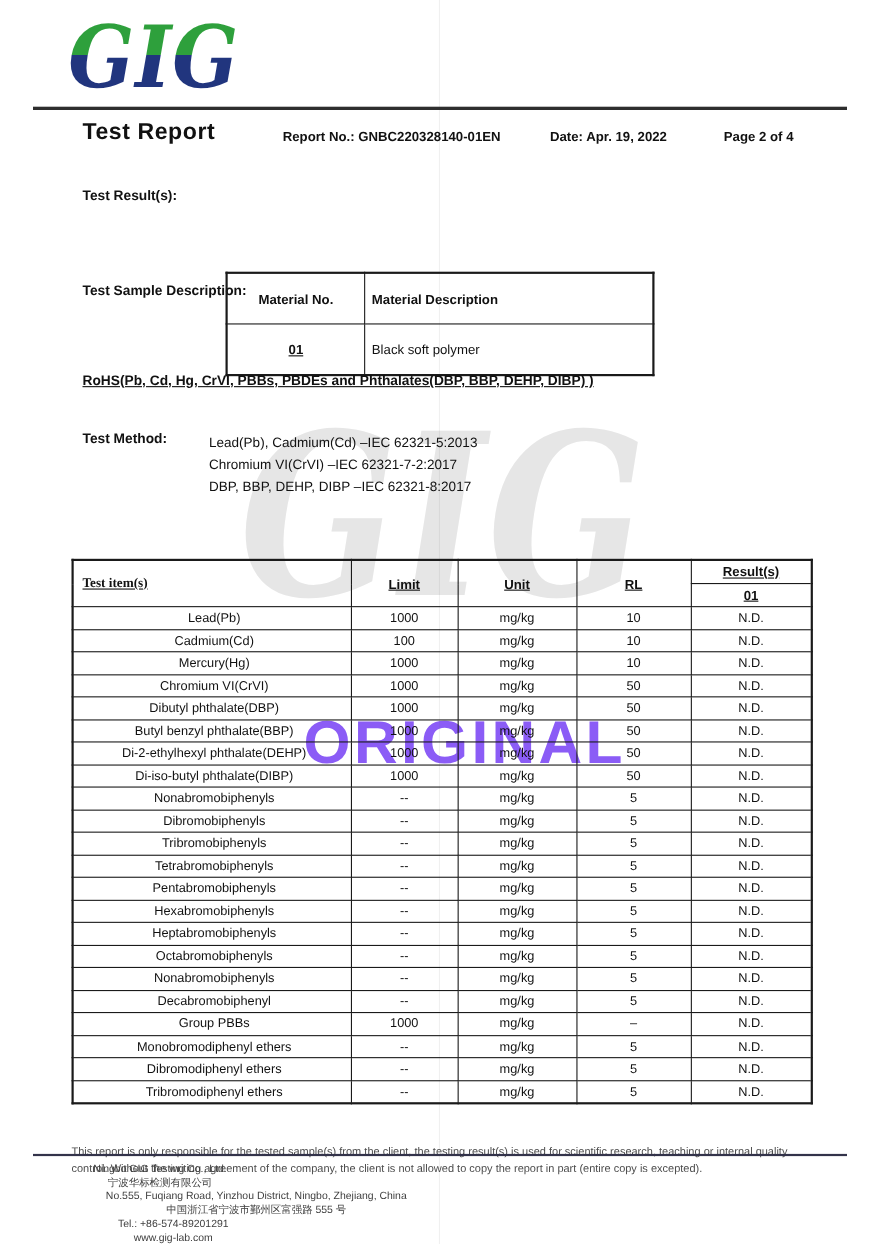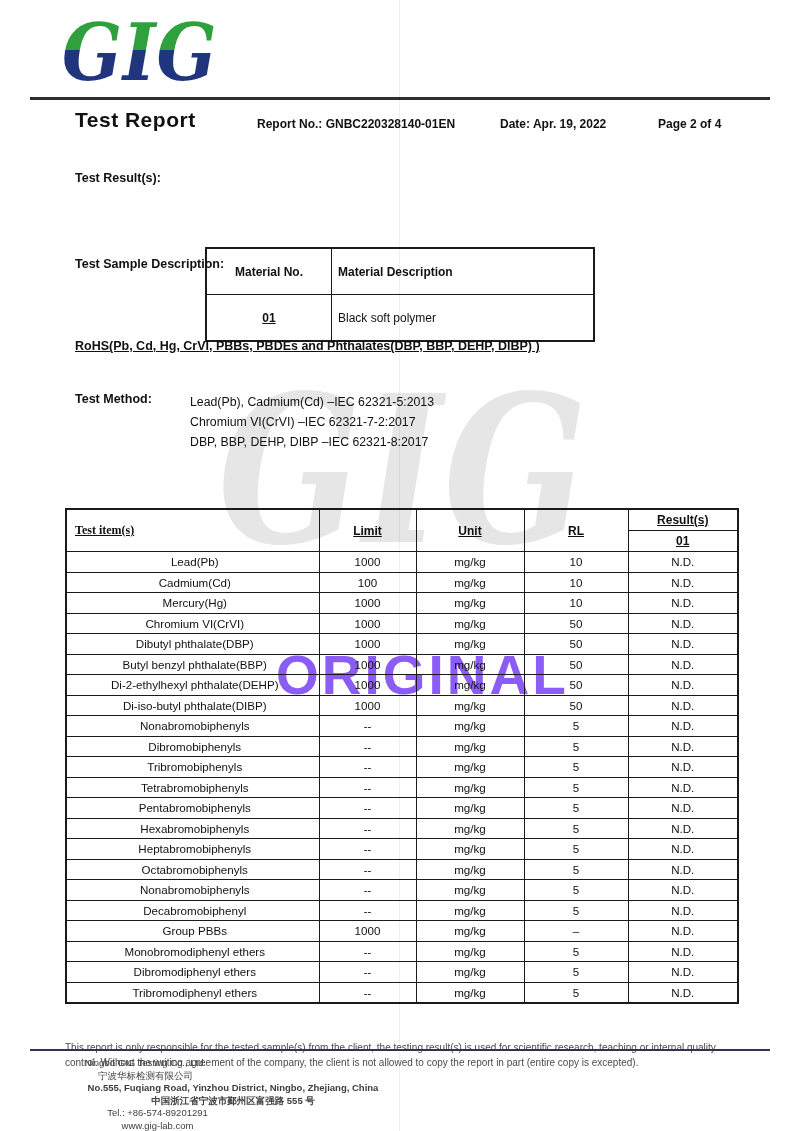--- a/index.html
+++ b/index.html
@@ -78,21 +78,21 @@
     position:absolute;left:65px;top:1015px;width:678px;
     font-size:10px;line-height:14.5px;color:#4b4b4b;margin-top:26px;
   }
   .footer-rule{position:absolute;left:30px;right:30px;top:1049px;height:2px;background:#33334a;}
   .footer{
     position:absolute;left:68px;top:1057px;width:664px;display:flex;
     font-size:9.5px;line-height:12.5px;color:#3d3d3d;flex-direction:column;
   }
   .footer .fcol{text-align:center;}
   .fcol-company{width:155px;}
-  .fcol-address{width:330px;font-weight:bold;}
+  .fcol-address{width:330px;}
   .fcol-contact{width:179px;}
 </style>
 </head>
 <body>
 
 <div class="page">
 
   <div class="layer wm-layer">
     <div class="wm-gig">GIG</div>
     <div class="wm-original">ORIGINAL</div>

